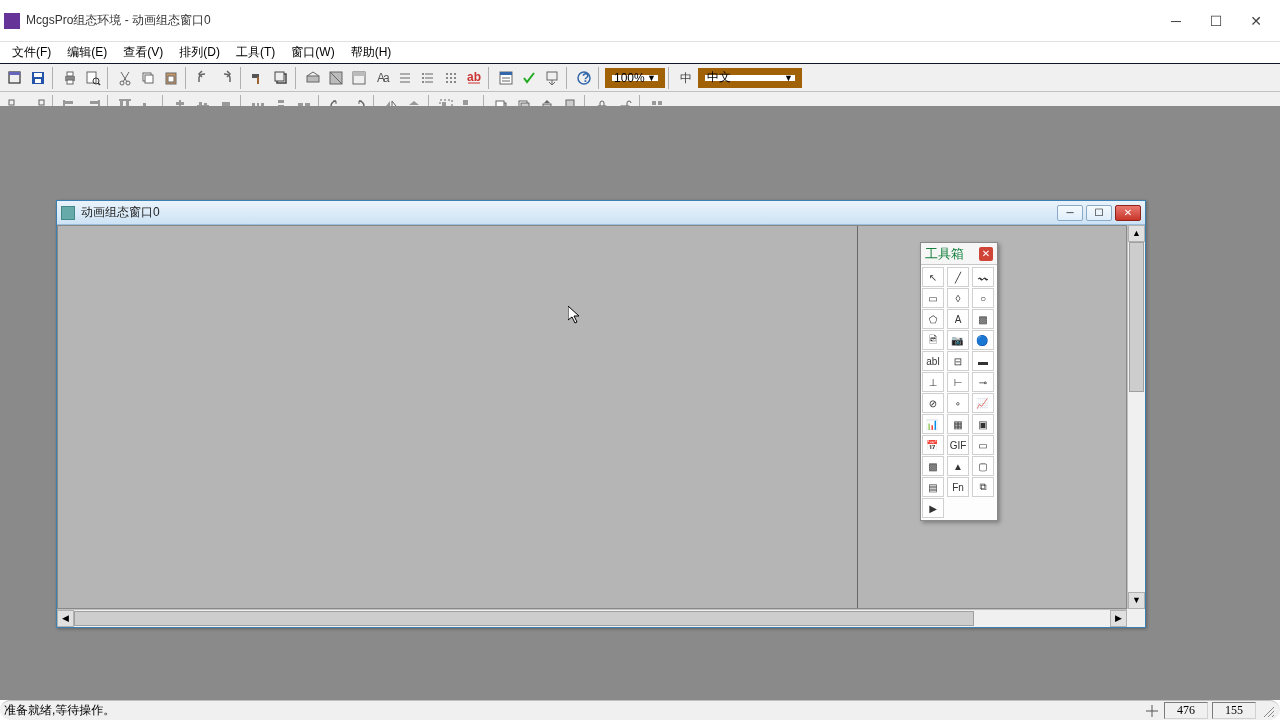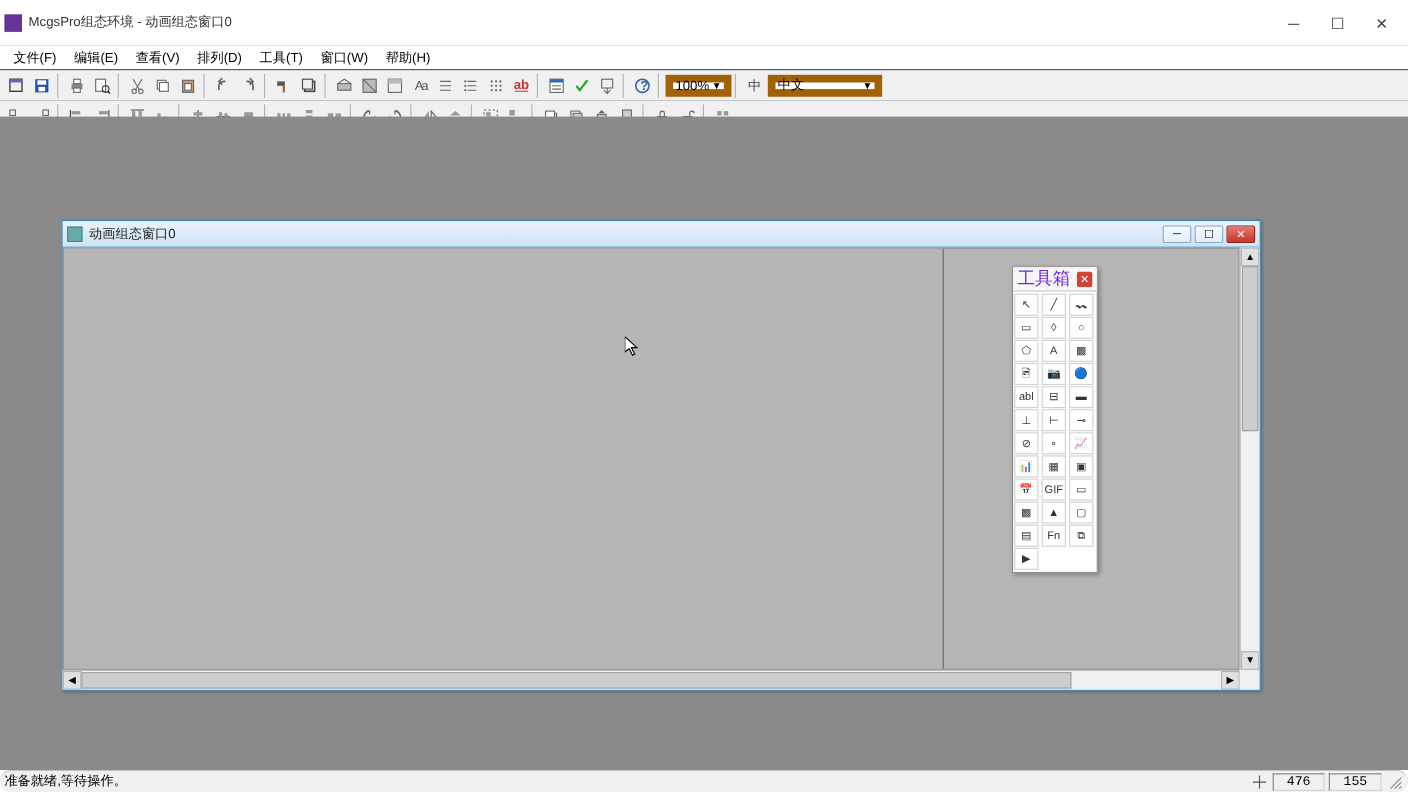--- a/index.html
+++ b/index.html
@@ -37,28 +37,28 @@
 .child-vscroll .arrow { height: 17px; background: #e0e0e0; border: 1px solid #b0b0b0; text-align: center; font-size: 9px; line-height: 15px; cursor: pointer; }
 .child-vscroll .thumb { position: absolute; top: 17px; left: 1px; right: 1px; height: 150px; background: #cdcdcd; border: 1px solid #a0a0a0; }
 .child-hscroll { position: absolute; left: 0; right: 18px; bottom: 0; height: 18px; background: #f0f0f0; border-top: 1px solid #c0c0c0; display: flex; }
 .child-hscroll .arrow { width: 17px; background: #e0e0e0; border: 1px solid #b0b0b0; text-align: center; font-size: 9px; line-height: 15px; cursor: pointer; }
 .child-hscroll .track { flex: 1; position: relative; }
 .child-hscroll .thumb { position: absolute; left: 0; top: 1px; bottom: 1px; width: 900px; background: #cdcdcd; border: 1px solid #a0a0a0; }
 .corner-grip { position: absolute; right: 0; bottom: 0; width: 18px; height: 18px; background: #f0f0f0; }
 
 .toolbox { position: absolute; left: 920px; top: 242px; width: 78px; background: #fdfdfd; border: 1px solid #8a8a8a; box-shadow: 2px 2px 4px rgba(0,0,0,0.3); z-index: 10; }
 .toolbox-title { height: 22px; display: flex; align-items: center; padding: 0 4px; border-bottom: 1px solid #c8c8c8; background: #f6f6f6; }
-.toolbox-title .txt { flex: 1; font-size: 16px; color: #6d28d9; }
+.toolbox-title .txt { flex: 1; font-size: 13px; color: #15803d; }
 .toolbox-title .close { width: 14px; height: 14px; background: #d04437; color: #fff; font-size: 10px; display: flex; align-items: center; justify-content: center; cursor: pointer; border-radius: 2px; }
 .toolbox-grid { display: grid; grid-template-columns: repeat(3, 24px); gap: 1px; padding: 2px; justify-content: center; }
 .toolbox-grid .tool { width: 22px; height: 20px; border: 1px solid #d0d0d0; background: #fff; display: flex; align-items: center; justify-content: center; cursor: pointer; font-size: 10px; color: #333; }
 
 .statusbar { position: absolute; left: 0; right: 0; bottom: 0; height: 20px; background: #f0f0f0; border-top: 1px solid #c0c0c0; display: flex; align-items: center; padding: 0 4px; border-radius: 10px; }
 .statusbar .msg { flex: 1; }
-.statusbar .cell { border: 1px inset #d0d0d0; padding: 0 12px; margin-left: 4px; min-width: 40px; text-align: center; font-family: Liberation Mono, monospace; }
+.statusbar .cell { border: 1px inset #d0d0d0; padding: 0 12px; margin-left: 4px; min-width: 40px; text-align: center; font-family: Liberation Serif, serif; }
 .statusbar .grip { width: 16px; height: 16px; margin-left: 4px; }
 
 .cursor-pointer { position: absolute; left: 568px; top: 306px; z-index: 20; pointer-events: none; }
 
 svg.tb-icon { width: 16px; height: 16px; }
 </style>
 </head>
 <body>
 
 <div class="titlebar">

